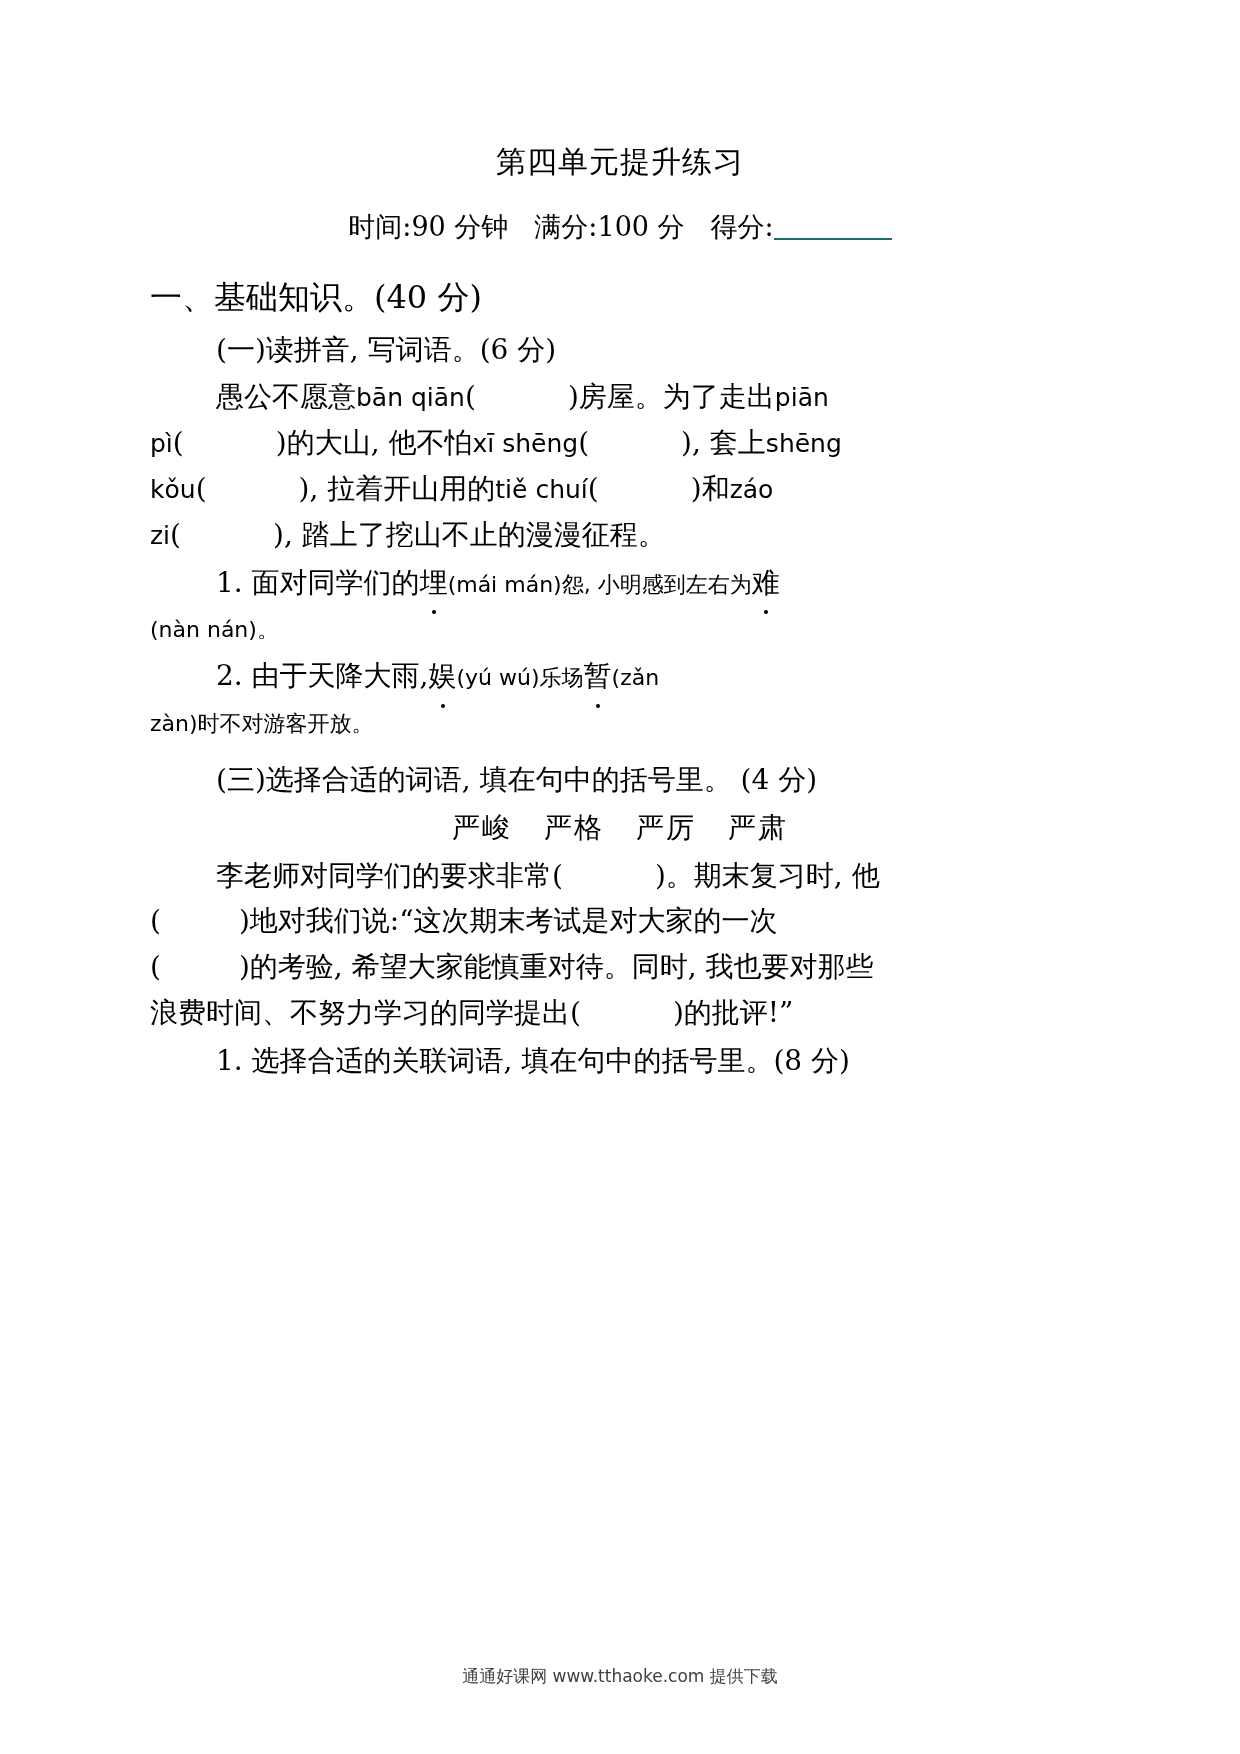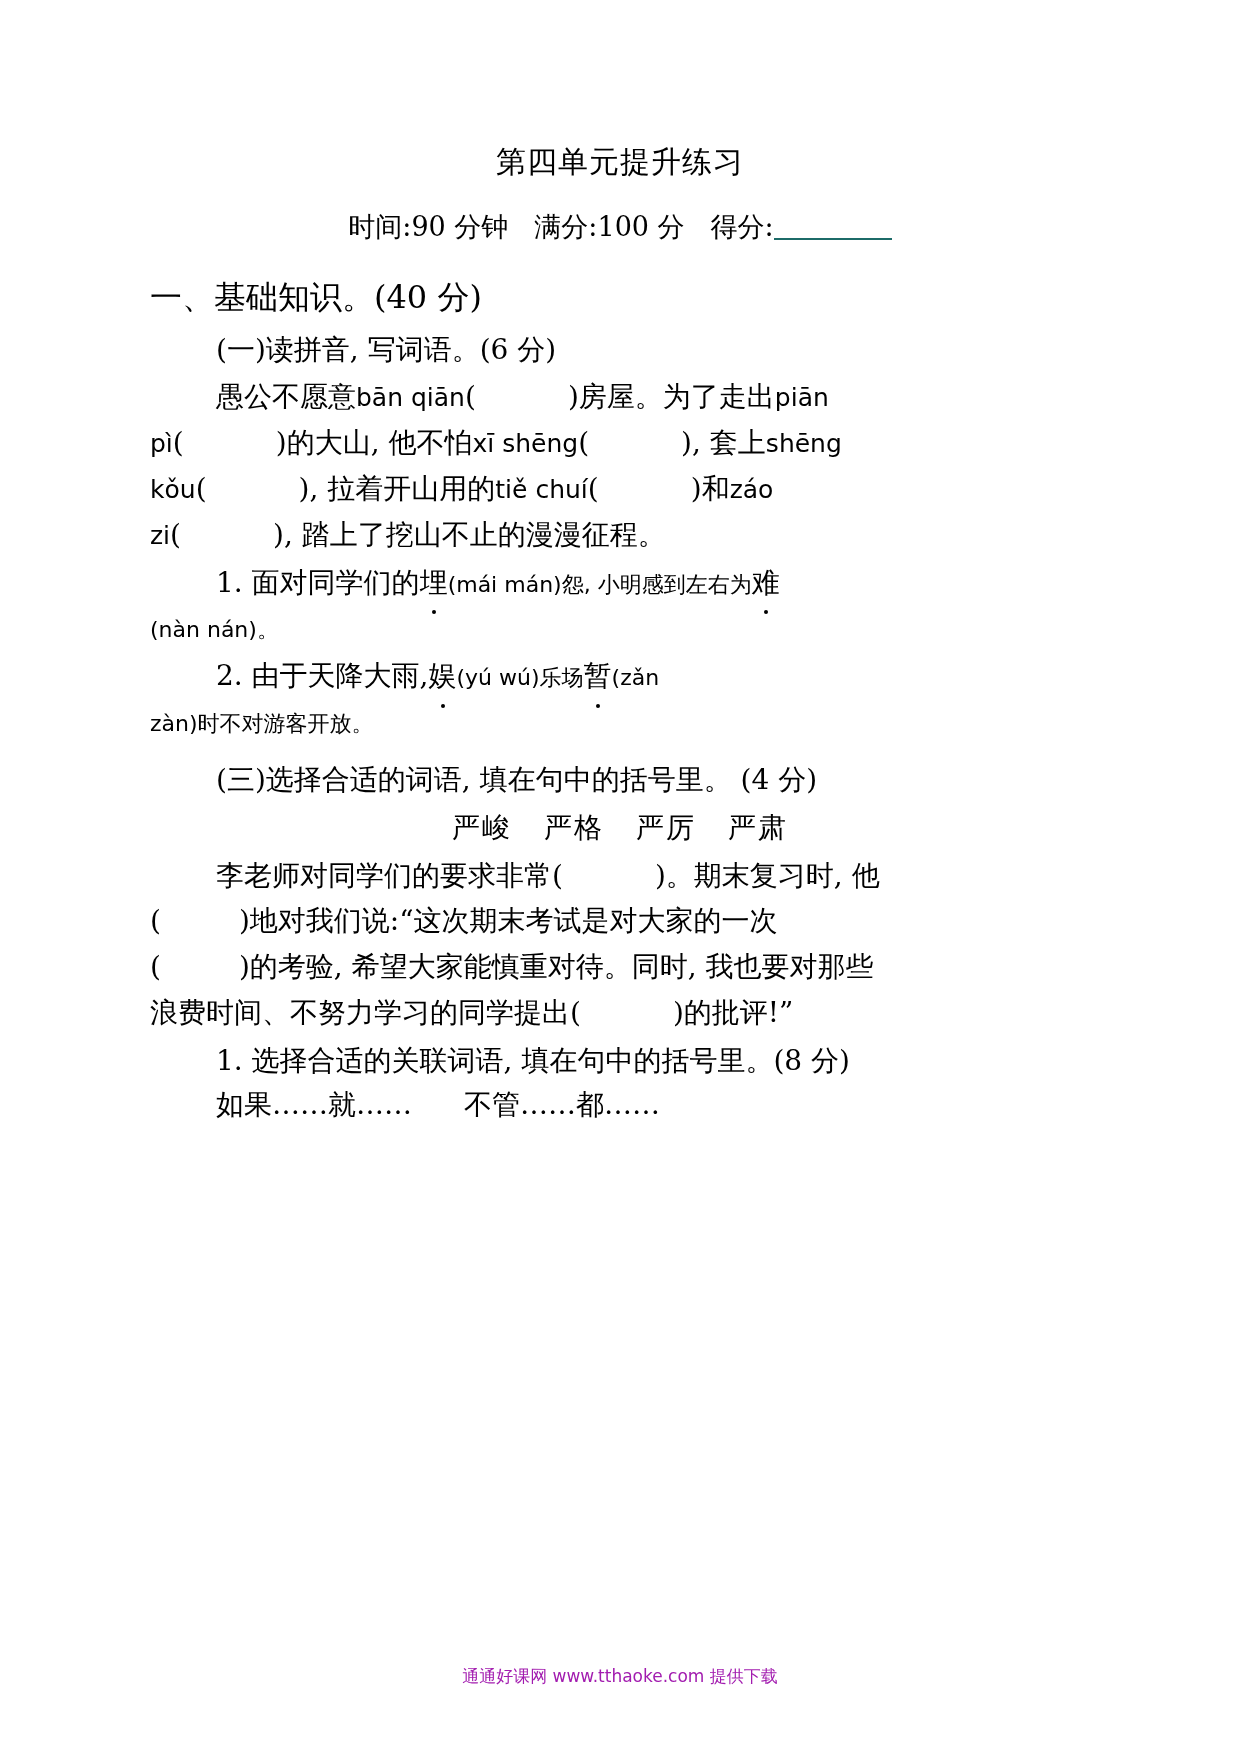--- a/index.html
+++ b/index.html
@@ -104,21 +104,21 @@
   }
   .conj-row .gap { display: inline-block; width: 52px; }
   .footer {
     position: absolute;
     left: 0;
     bottom: 66px;
     width: 100%;
     text-align: center;
     font-size: 17px;
     font-family: "DejaVu Sans", sans-serif;
-    color: #a21caf;
+    color: #404040;
   }
 </style>
 </head>
 <body>
 
 <div class="page">
 
   <div class="title">第四单元提升练习</div>
 
   <div class="meta">
@@ -164,19 +164,16 @@
     (<span class="blank-xs"></span><span>)地对我们说:“这次期末考试是对大家的一次</span>
     <br>
     (<span class="blank-xs"></span><span>)的考验, 希望大家能慎重对待。同时, 我也要对那些</span>
     <br>
     <span>浪费时间、不努力学习的同学提出(</span><span class="blank-sm"></span><span>)的批评!”</span>
   </div>
 
 
   <div class="para indent">1. 选择合适的关联词语, 填在句中的括号里。(8 分)</div>
 
-  <div class="conj-row">
-    <span>如果……就……</span><span class="gap"></span><span>不管……都……</span>
-  </div>
 
 </div>
 
 <div class="footer">通通好课网 www.tthaoke.com 提供下载</div>
 
 </body></html>

